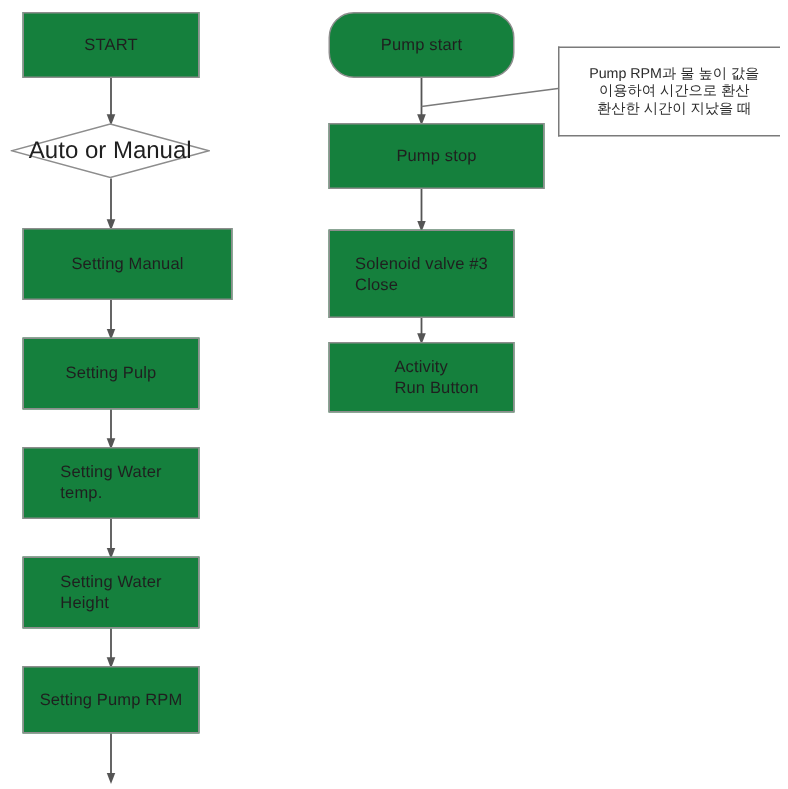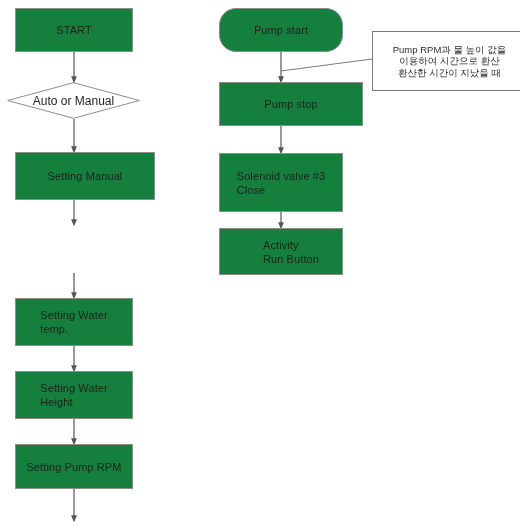--- a/index.html
+++ b/index.html
@@ -43,21 +43,21 @@
     align-items: center;
     justify-content: center;
   }
   .diamond-wrap svg {
     position: absolute;
     left: 0;
     top: 0;
   }
   .diamond-label {
     position: relative;
-    font-size: 12px;
+    font-size: 16px;
     line-height: 14px;
     color: #1f1f1f;
     text-align: left;
     white-space: nowrap;
   }
   .connector {
     position: absolute;
     left: 0;
     top: 0;
     width: 525px;
@@ -120,20 +120,21 @@
 
   <div class="diamond-wrap" style="left:7px; top:82px; width:133px; height:37px;">
     <svg width="133" height="37" viewBox="0 0 133 37" xmlns="http://www.w3.org/2000/svg">
       <polygon points="66.5,0.7 132.3,18.5 66.5,36.3 0.7,18.5" fill="#ffffff" stroke="#8d8d8d" stroke-width="1"></polygon>
     </svg>
     <span class="diamond-label">Auto or Manual</span>
   </div>
 
   <div class="node" style="left:15px; top:152px; width:140px; height:48px;">Setting Manual</div>
 
+  <div class="node" style="left:15px; top:225px; width:118px; height:48px;">Setting Pulp</div>
 
   <div class="node" style="left:15px; top:298px; width:118px; height:48px;">Setting Water
 temp.</div>
 
   <div class="node" style="left:15px; top:371px; width:118px; height:48px;">Setting Water
 Height</div>
 
   <div class="node" style="left:15px; top:444px; width:118px; height:45px;">Setting Pump RPM</div>
 
   <div class="node" style="left:219px; top:8px; width:124px; height:44px;border-radius:17px;">Pump start</div>

